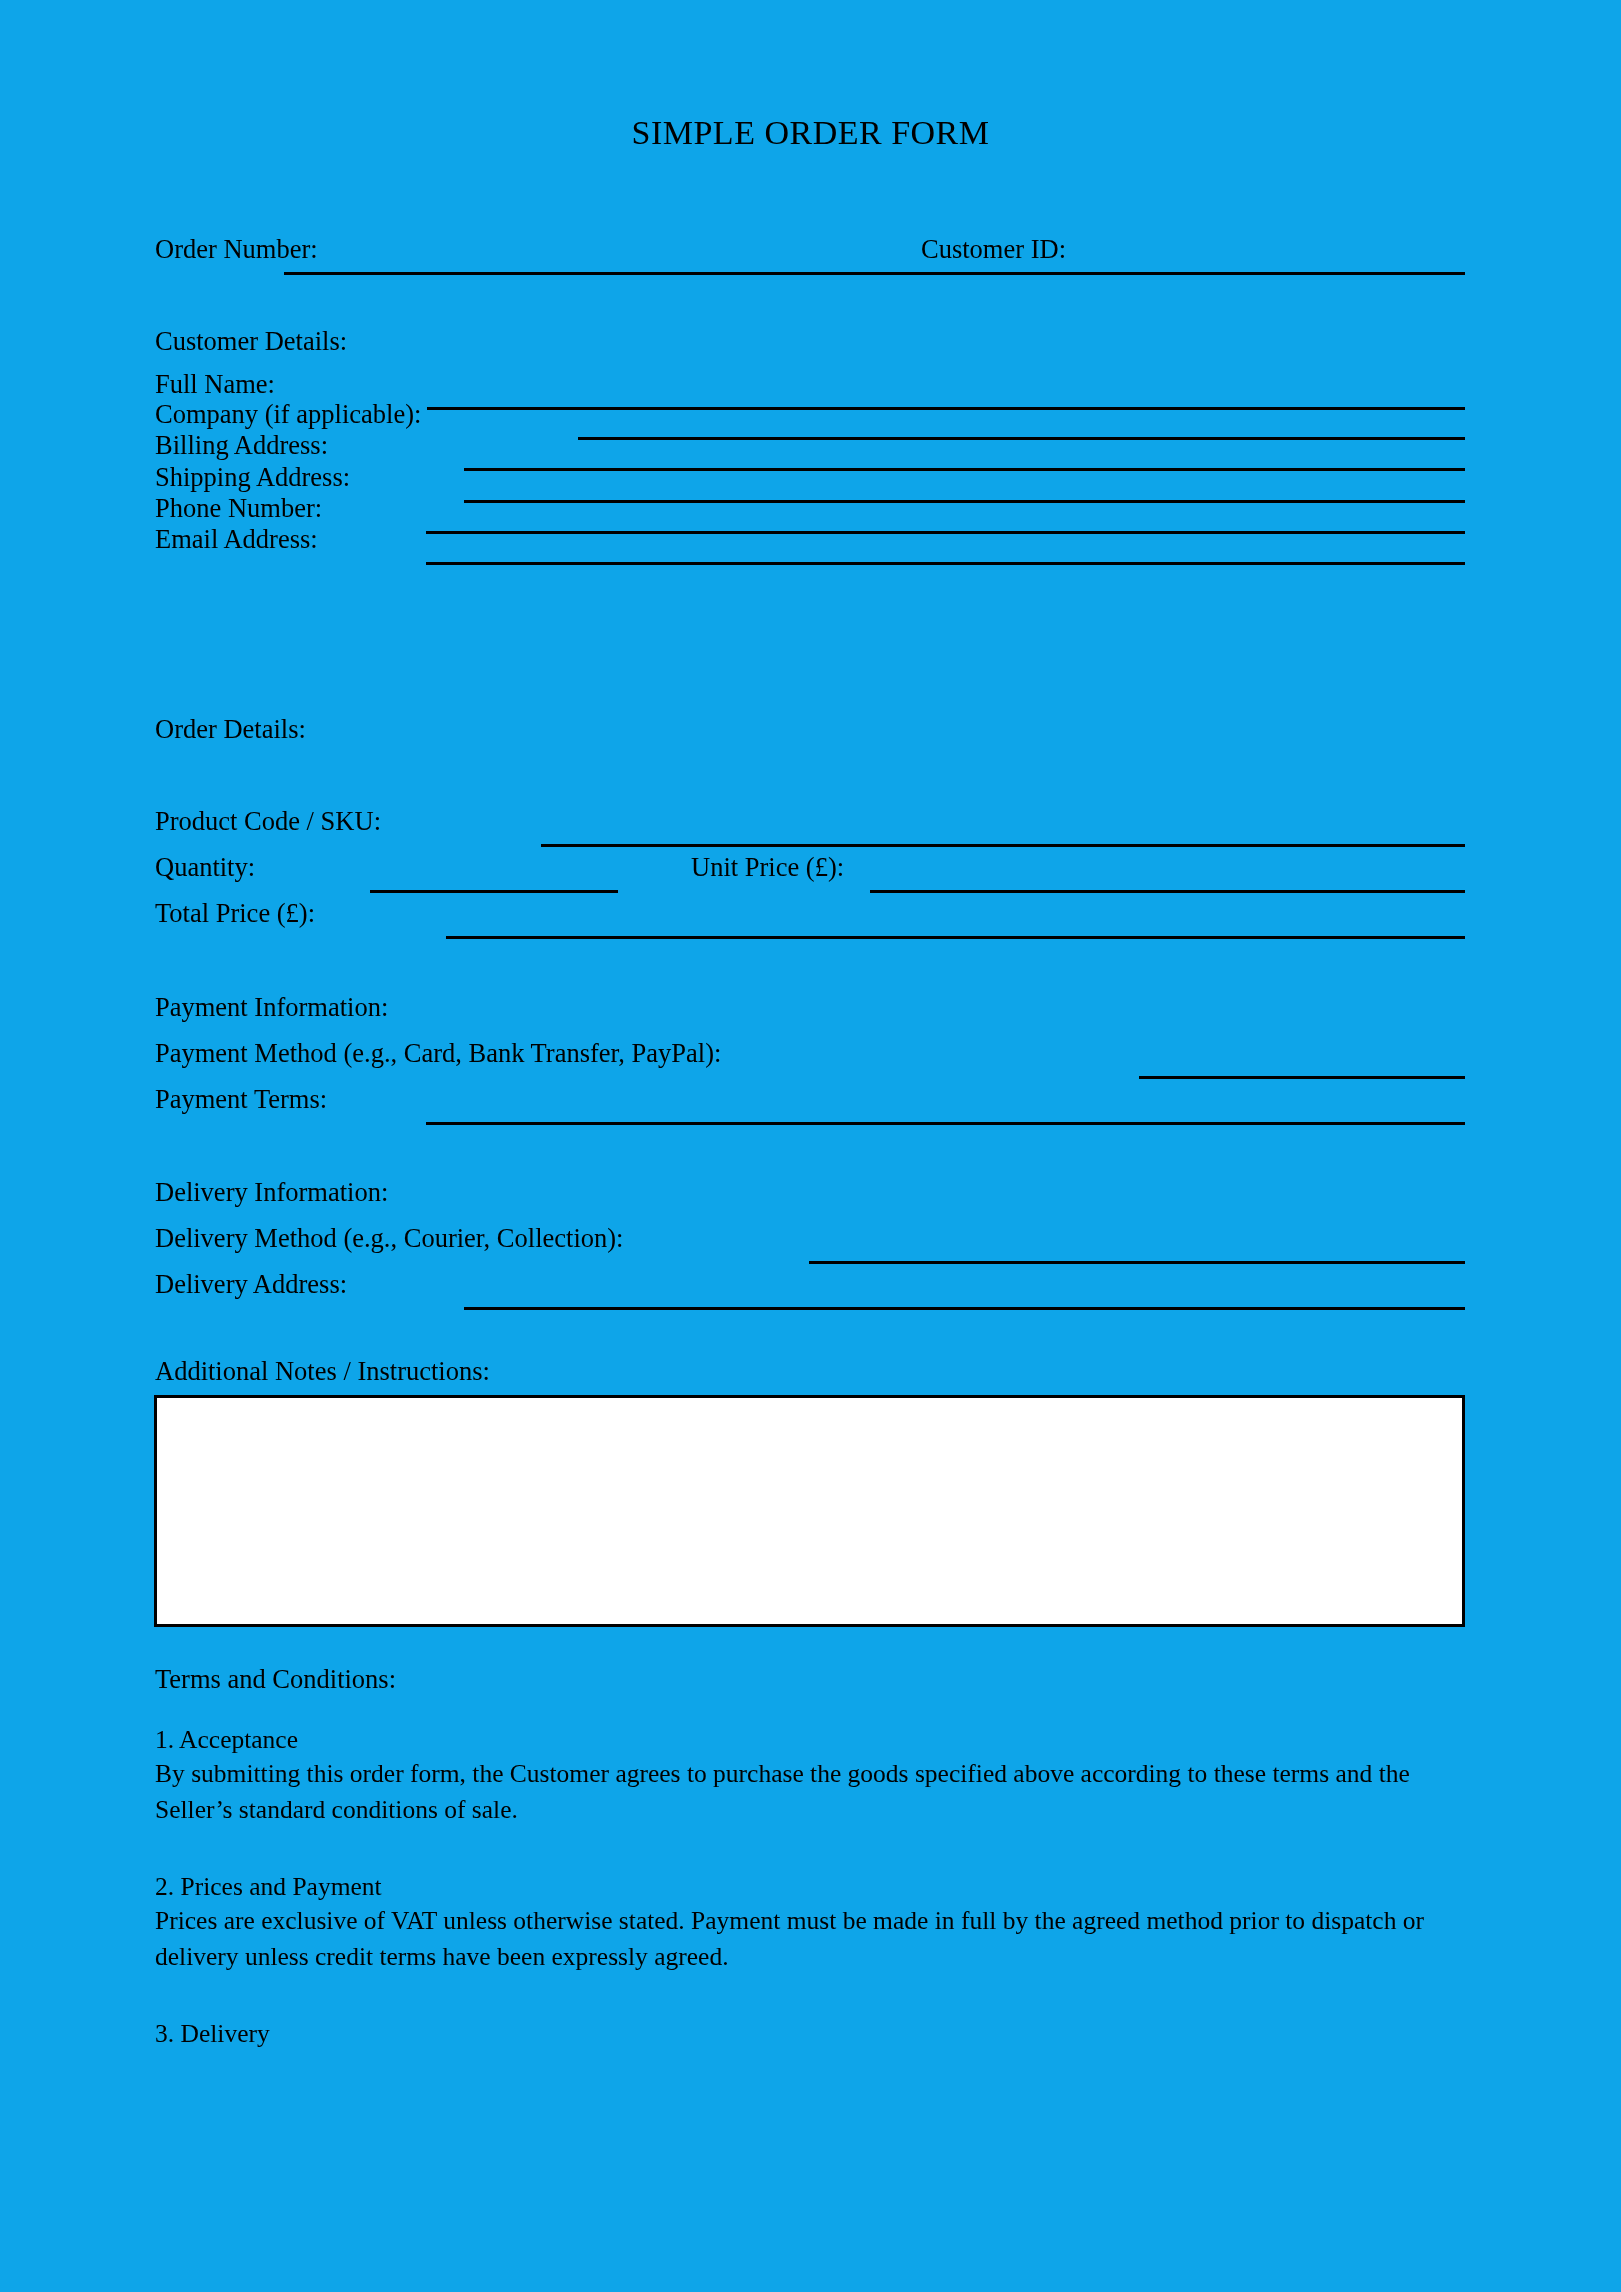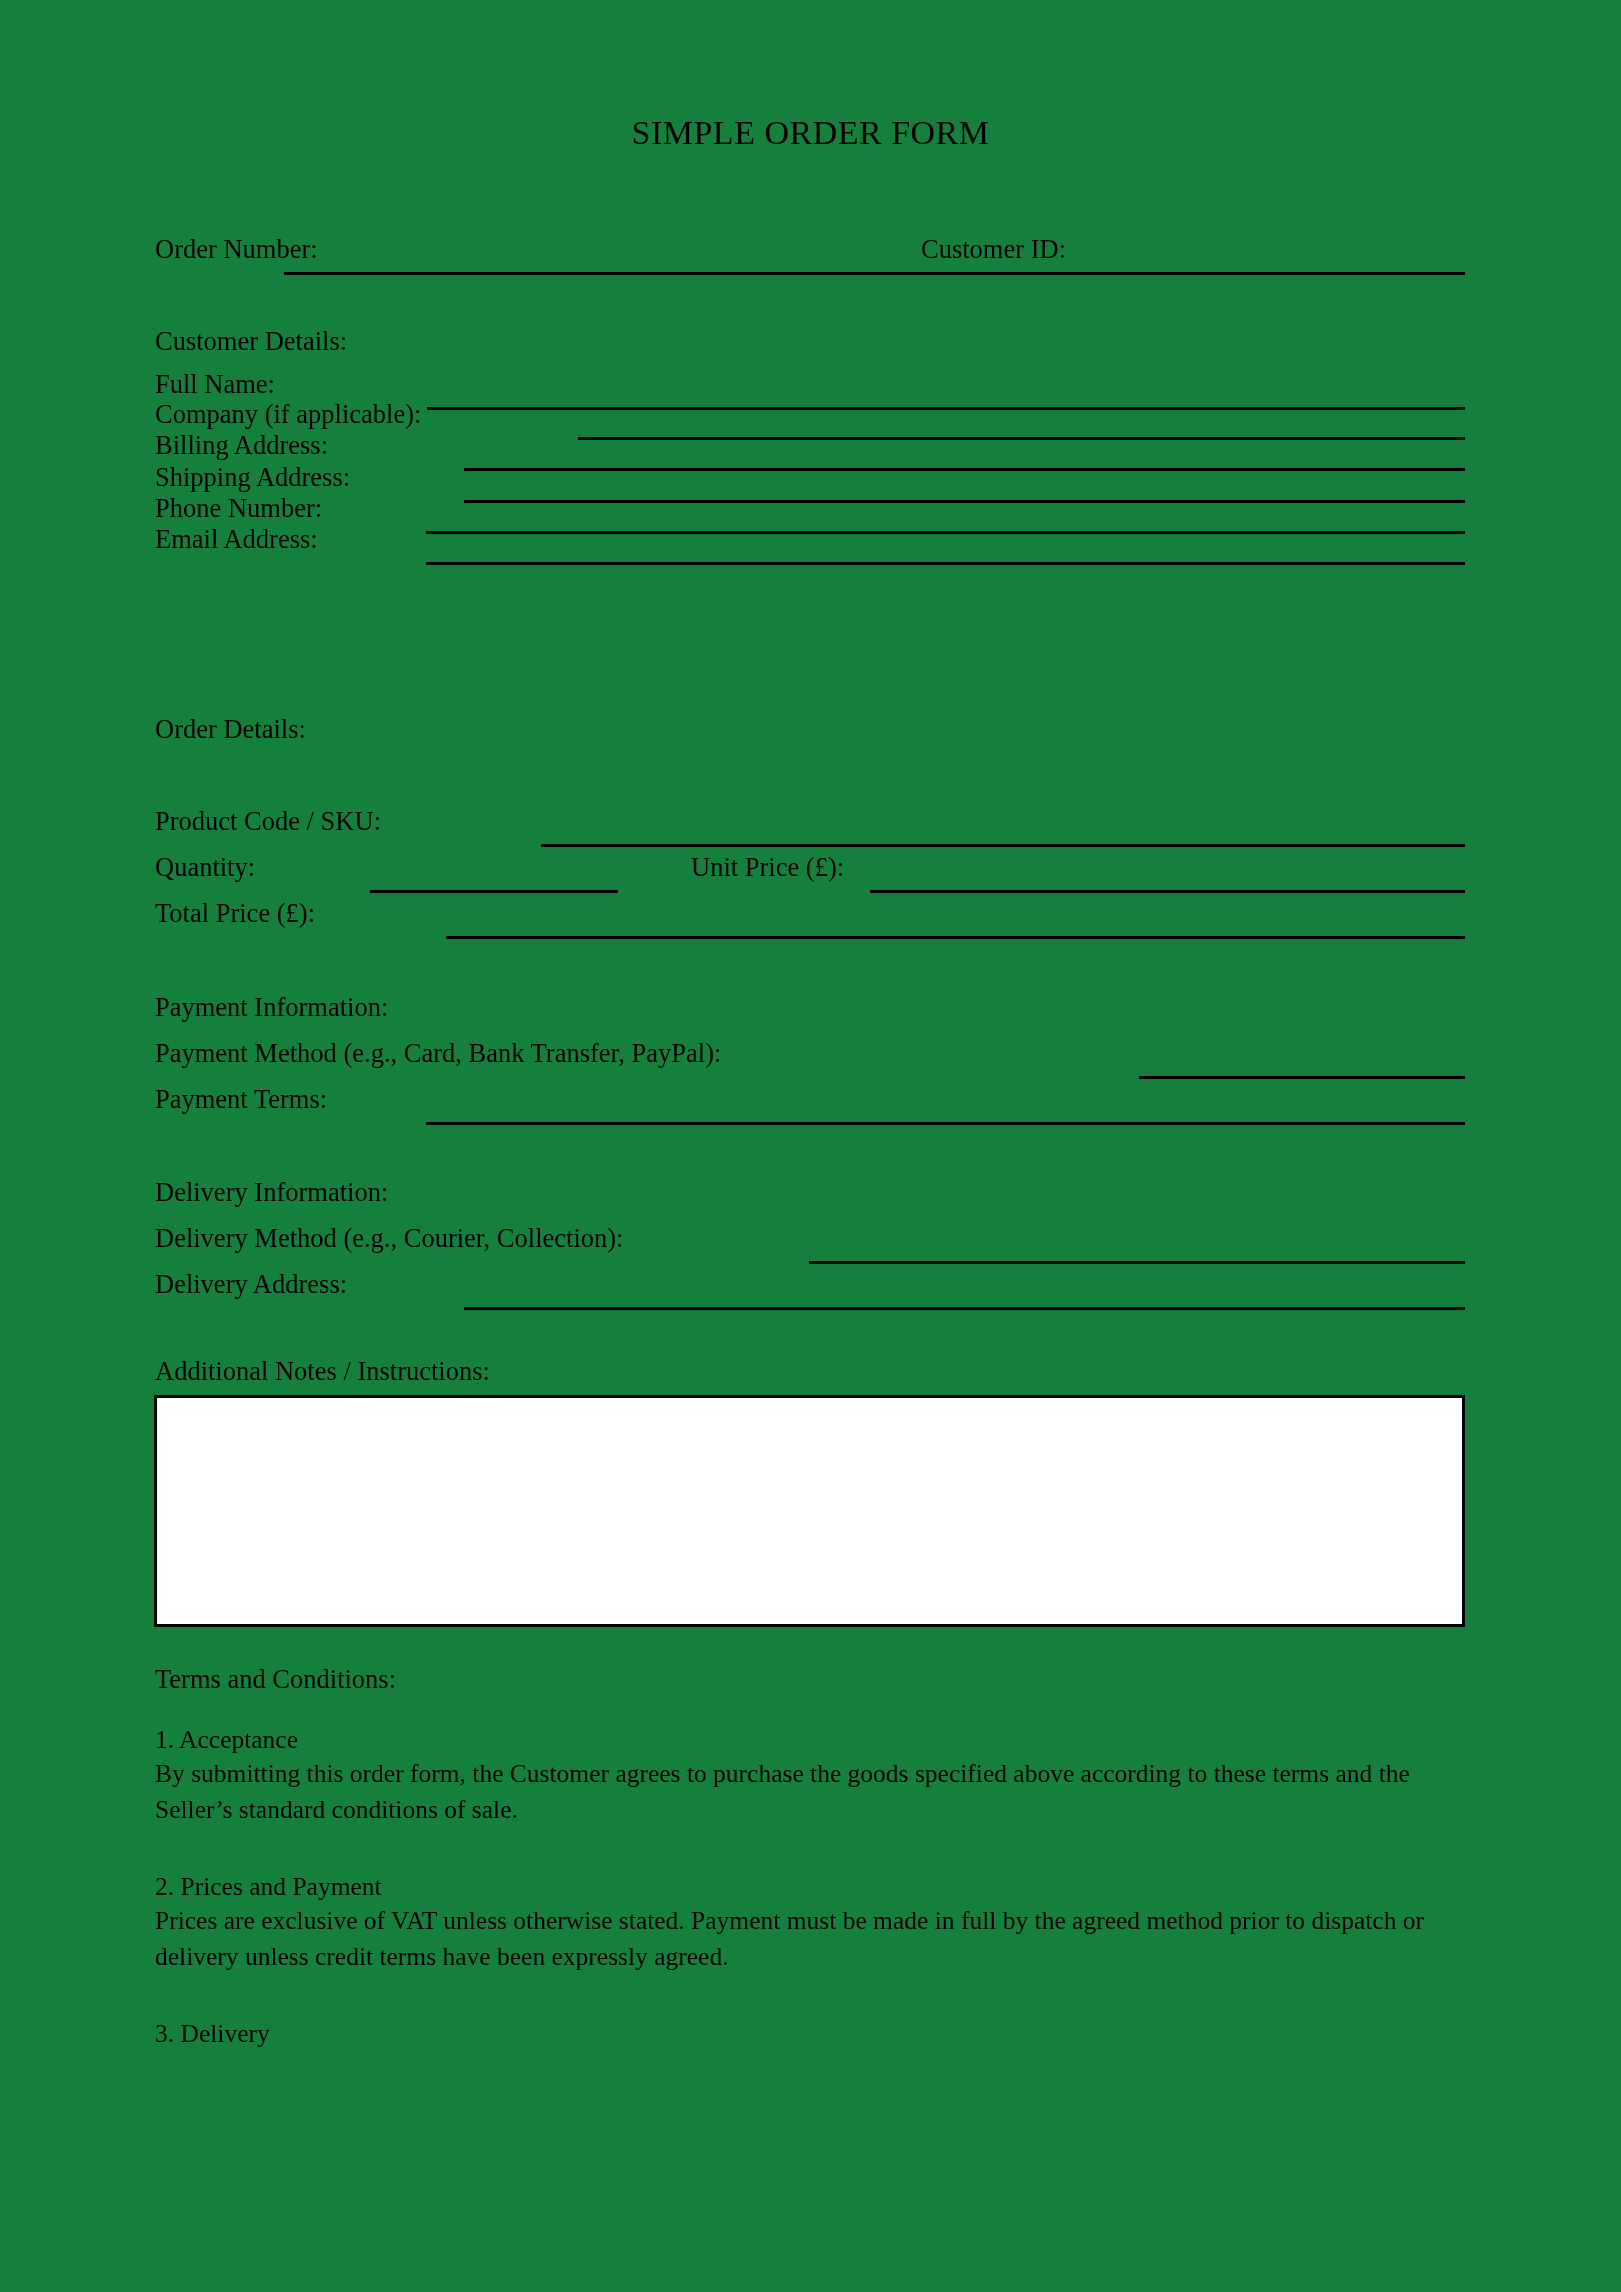--- a/index.html
+++ b/index.html
@@ -8,21 +8,21 @@
     background: #ffffff;
   }
   body {
     font-family: "Liberation Serif", "DejaVu Serif", serif;
     color: #000000;
   }
   .page {
     position: relative;
     width: 1621px;
     height: 2293px;
-    background: #15803d;
+    background: #0ea5e9;
     margin: 0 auto;
     overflow: hidden;
   }
 
   
   .doc-title {
     position: absolute;
     left: 0;
     right: 0;
     top: 116px;

